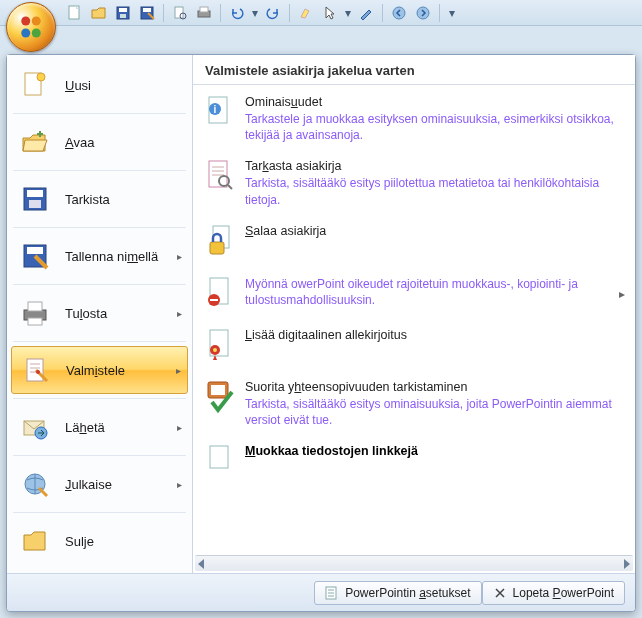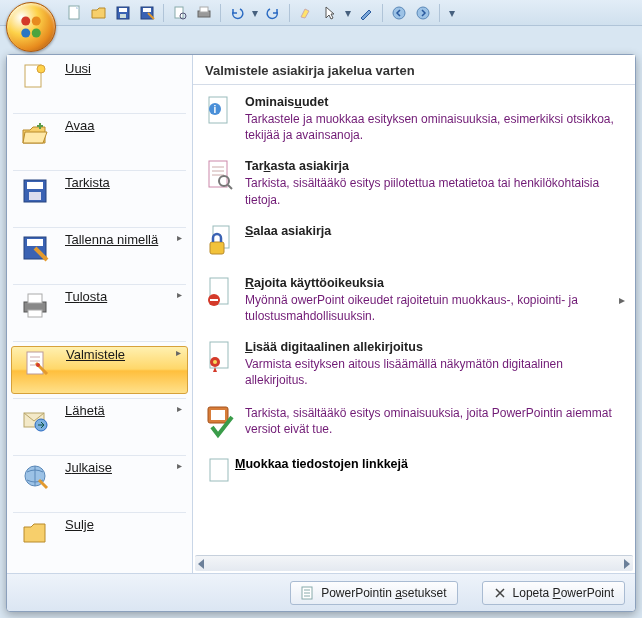--- a/index.html
+++ b/index.html
@@ -53,27 +53,27 @@
   }
   .menu-body { flex: 1; display: flex; overflow: hidden; }
   .left-col {
     width: 186px;
     border-right: 1px solid #c9d6e7;
     padding: 6px 4px;
     background: #fbfcfe;
   }
   .menu-item {
     display: flex;
+    align-items: center;
     height: 48px;
     padding: 0 8px;
     border-radius: 3px;
     cursor: default;
     position: relative;
     color: #1a1a1a;
-    text-decoration: underline;
   }
   .menu-item .micon {
     width: 32px; height: 32px;
     display:flex;align-items:center;justify-content:center;
     margin-right: 14px;
   }
   .menu-item .arrow {
     position: absolute; right: 6px; color: #666;
     font-size: 10px;
   }
@@ -106,23 +106,23 @@
     display: flex;
     padding: 6px 10px 10px;
     gap: 10px;
     cursor: default;
   }
   .opt .oicon {
     width: 32px; height: 36px; flex-shrink:0;
     display:flex;align-items:flex-start;justify-content:center;
   }
   .opt .otext { flex:1; }
-  .opt .otitle { font-weight: bold; font-size: 12.5px; color:#222; padding-bottom:2px;}
-  .opt .odesc { font-size: 12px; color: #701a75; line-height: 1.35; }
-  .last-opt { display:flex; padding:6px 10px; }
+  .opt .otitle { font-weight: normal; font-size: 12.5px; color:#222; padding-bottom:2px;}
+  .opt .odesc { font-size: 12px; color: #8b5cf6; line-height: 1.35; }
+  .last-opt { display:flex; padding:6px 10px; gap:10px; }
   .last-opt .oicon{width:32px;height:26px;flex-shrink:0;display:flex;align-items:flex-start;justify-content:center;}
   .last-opt .otitle{font-weight:bold;font-size:12.5px;}
   .scrollbar-placeholder {
     height: 16px;
     background: linear-gradient(#f3f5f8,#e4e9f0);
     border-top: 1px solid #c6d0dc;
     margin: 0 2px 2px;
     border-radius:2px;
     position:relative;
   }
@@ -132,21 +132,21 @@
   }
   .scrollbar-placeholder::before{ left:3px; border-right:6px solid #6b7f99;}
   .scrollbar-placeholder::after{ right:3px; border-left:6px solid #6b7f99;}
   .footer {
     height: 38px;
     background: linear-gradient(#eef3fa,#dbe6f3);
     border-top: 1px solid #c9d6e7;
     display:flex;
     justify-content:flex-end;
     align-items:center;
-    gap:24px;
+    gap:0;
     padding-right:10px;
     border-radius: 0 0 4px 4px;
   }
   .fbtn {
     height: 24px;
     padding: 0 10px;
     background: linear-gradient(#fdfdfe,#e8eef6);
     border: 1px solid #a9bbd2;
     border-radius: 3px;
     display:flex;align-items:center;gap:6px;
@@ -411,51 +411,50 @@
 
         <div class="opt">
           <span class="oicon">
               <svg width="30" height="34">
                 <rect x="6" y="2" width="18" height="26" fill="#fff" stroke="#9bb"></rect>
                 <circle cx="10" cy="24" r="6" fill="#d43a2a"></circle>
                 <rect x="6" y="23" width="8" height="2" fill="#fff"></rect>
               </svg>
             </span>
           <div class="otext">
-            <div class="otitle"><u>R</u>ajoita käyttöoikeuksia</div>
             <div class="odesc">Myönnä owerPoint oikeudet rajoitetuin muokkaus-, kopiointi- ja tulostusmahdollisuuksin.</div>
           </div>
           <span class="arrow" style="align-self:center;color:#666">▸</span>
         </div>
 
         <div class="opt">
           <span class="oicon">
               <svg width="30" height="34">
                 <rect x="6" y="2" width="18" height="26" fill="#fff" stroke="#9bb"></rect>
                 <circle cx="11" cy="22" r="5" fill="#d43a2a"></circle>
                 <path d="M11 27 L9 32 L13 32 Z" fill="#d43a2a"></path>
                 <circle cx="11" cy="22" r="2" fill="#f7d95a"></circle>
               </svg>
             </span>
           <div class="otext">
             <div class="otitle"><u>L</u>isää digitaalinen allekirjoitus</div>
-            <div class="odesc">Varmista esityksen aitous lisäämällä näkymätön digitaalinen allekirjoitus.</div>
           </div>
         </div>
 
 
         <div class="opt">
           <span class="oicon">
               <svg width="30" height="34">
                 <rect x="4" y="2" width="20" height="16" rx="2" fill="#d77d3a" stroke="#a5521a"></rect>
                 <rect x="7" y="5" width="14" height="10" fill="#fff"></rect>
                 <path d="M8 22 L14 30 L28 12" fill="none" stroke="#3a9c4a" stroke-width="4"></path>
               </svg>
             </span>
           <div class="otext">
+            <div class="otitle">Suorita y<u>h</u>teensopivuuden tarkistaminen</div>
             <div class="odesc">Tarkista, sisältääkö esitys ominaisuuksia, joita PowerPointin aiemmat versiot eivät tue.</div>
           </div>
         </div>
 
         <div class="last-opt">
           <span class="oicon">
               <svg width="30" height="26">
                 <rect x="6" y="2" width="18" height="22" fill="#fff" stroke="#9bb"></rect>
               </svg>
             </span>

